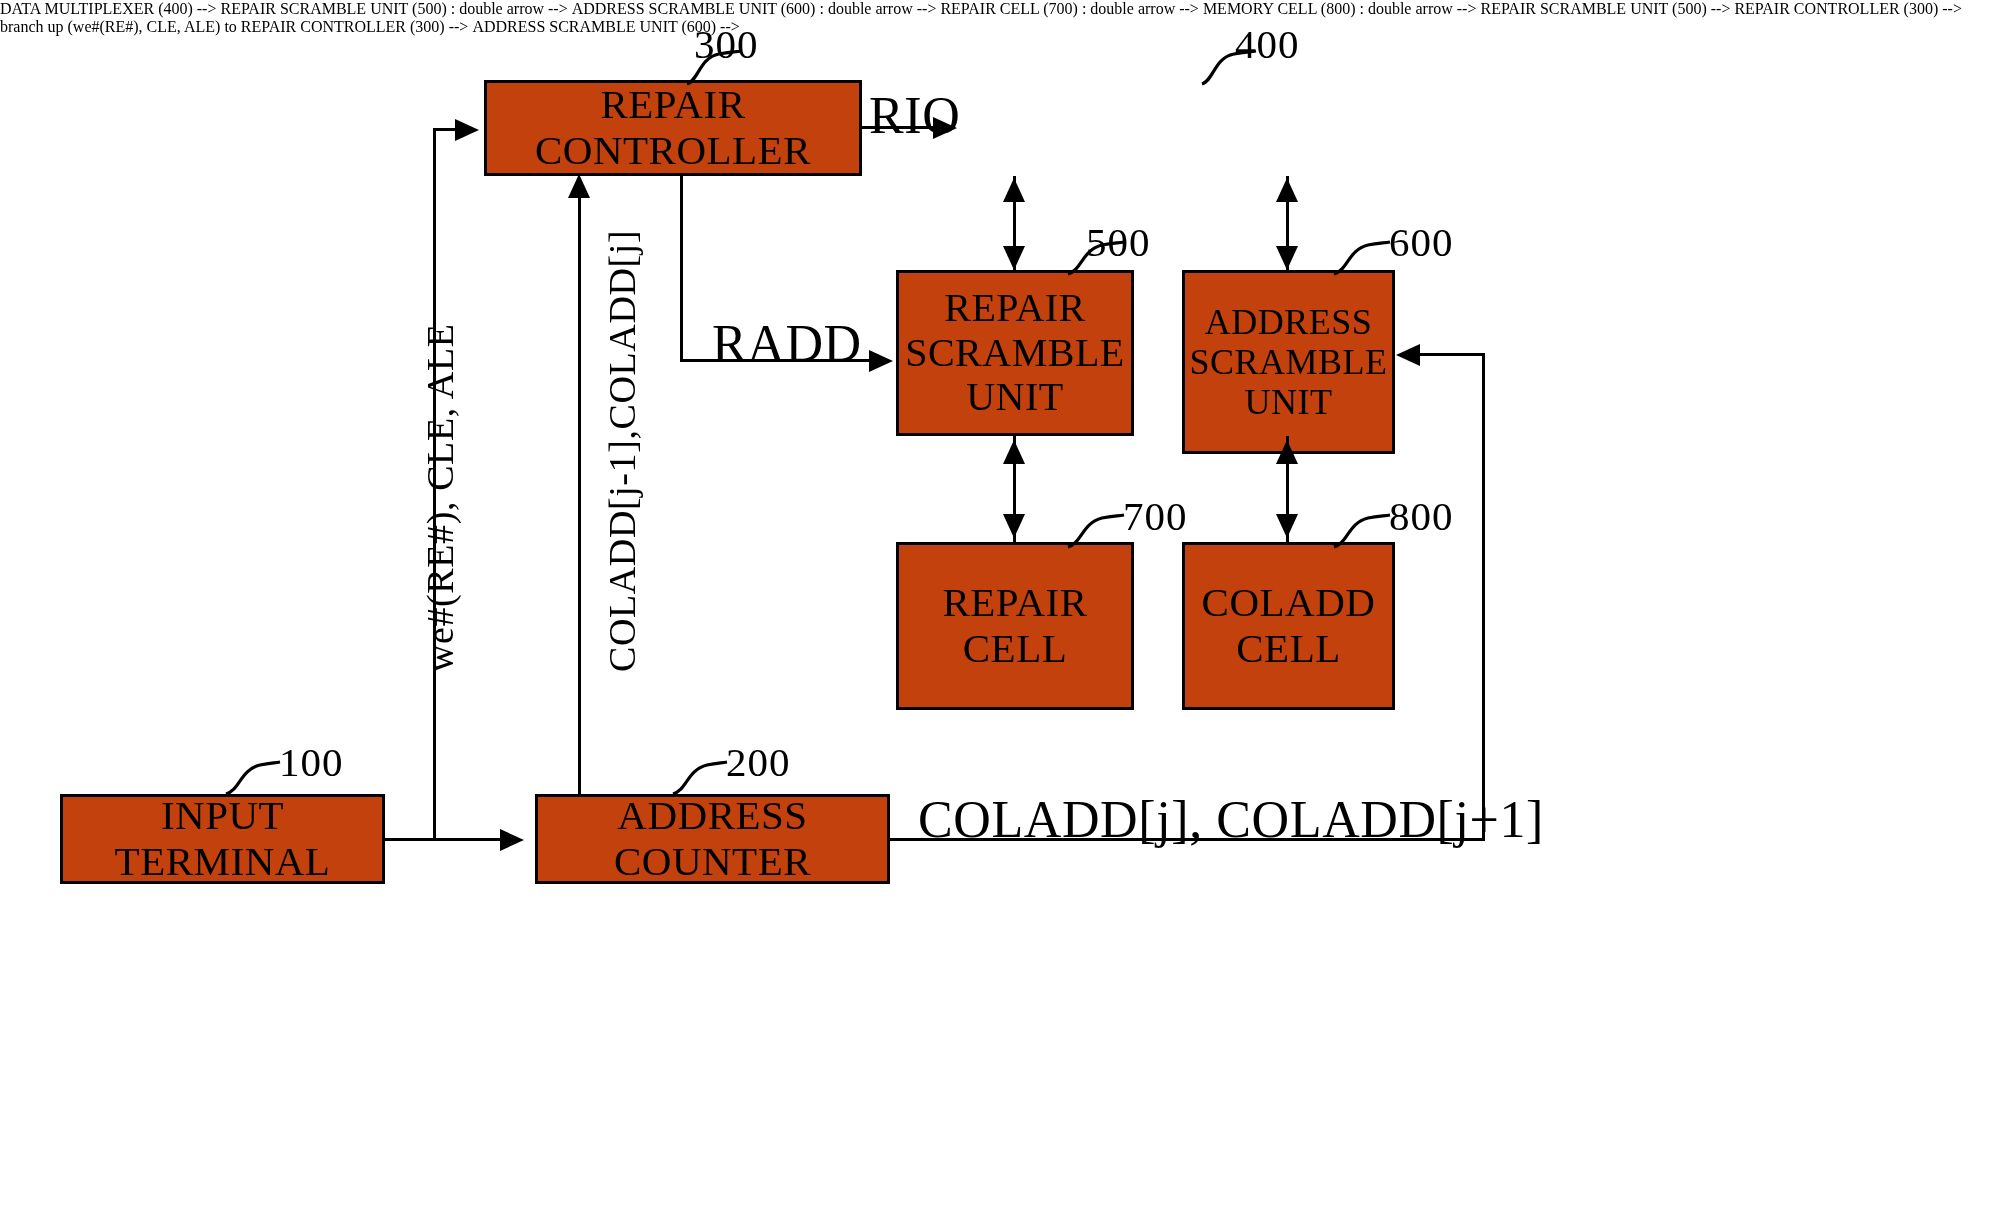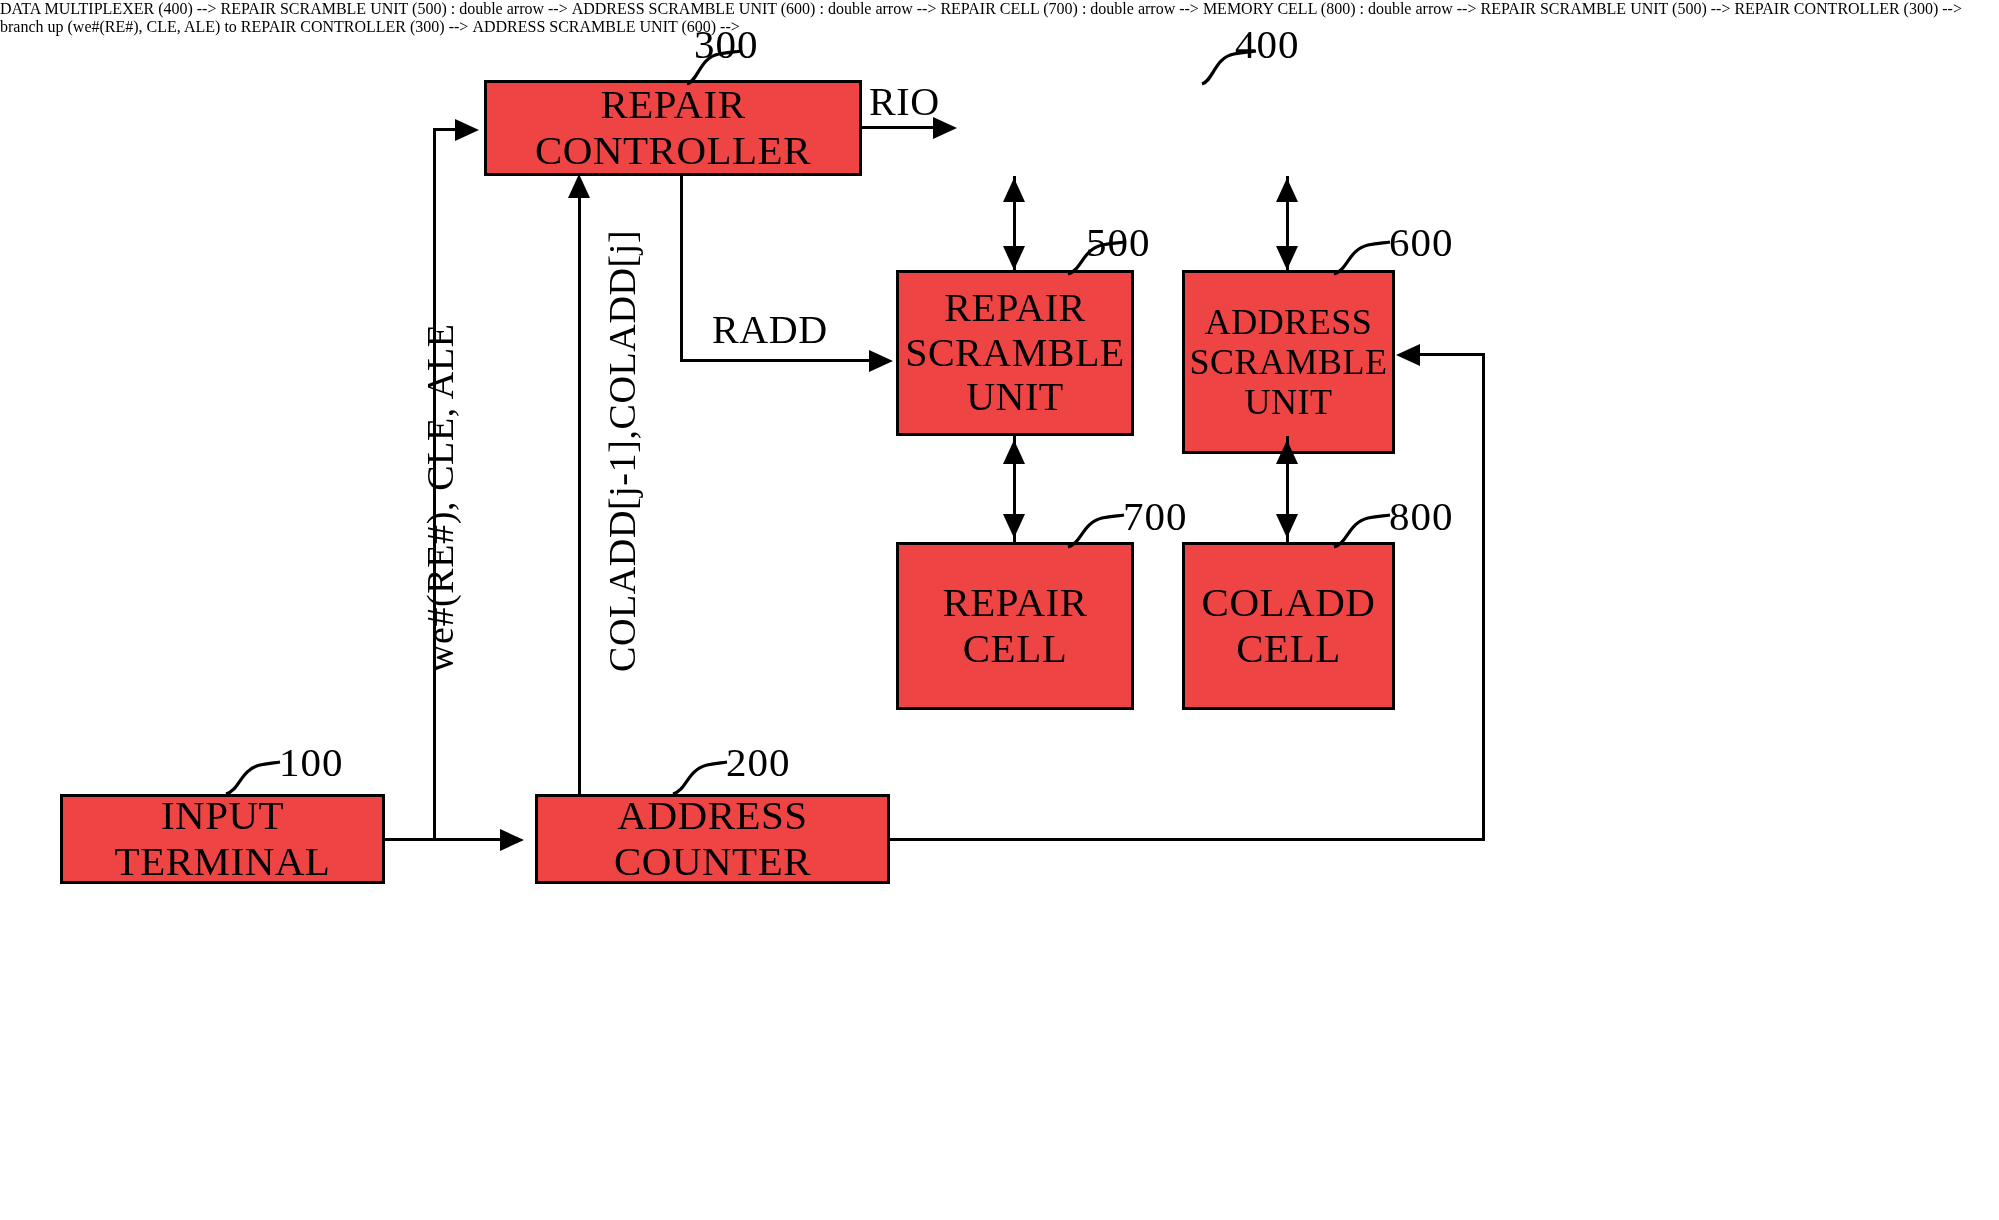--- a/index.html
+++ b/index.html
@@ -15,21 +15,21 @@
     font-family: "Liberation Serif", "DejaVu Serif", serif;
     color: #000000;
     overflow: hidden;
   }
 
   
   .block {
     position: absolute;
     box-sizing: border-box;
     border: 3px solid #000;
-    background: #ef4444;
+    background: #c2410c;
     display: flex;
     align-items: center;
     justify-content: center;
     text-align: center;
     line-height: 1.12;
     letter-spacing: 0.5px;
   }
   .block .blabel {
     display: block;
     width: 100%;
@@ -45,23 +45,24 @@
     white-space: nowrap;
   }
   .leader {
     position: absolute;
     pointer-events: none;
   }
 
   
   .sig {
     position: absolute;
-    font-size: 40px;
+    font-size: 52px;
     letter-spacing: 0.6px;
     white-space: nowrap;
+    margin-top: 8px;
   }
   .sig-vert {
     position: absolute;
     font-size: 38px;
     letter-spacing: 0.6px;
     white-space: nowrap;
     transform-origin: 0 0;
     transform: rotate(-90deg);
   }
 
@@ -235,14 +236,15 @@
   <div class="vline" style="left:433px; top:128px; width:3px; height:712px;"></div>
   <div class="hline" style="left:433px; top:128px; width:28px;"></div>
   <div class="arrow arrow-r" style="left:455px; top:119px;"></div>
   <div class="sig-vert" style="left:418px; top:672px;">we#(RE#), CLE, ALE</div>
 
    ADDRESS SCRAMBLE UNIT (600) --&gt;
   <div class="hline" style="left:890px; top:838px; width:595px;"></div>
   <div class="vline" style="left:1482px; top:353px; width:3px; height:487px;"></div>
   <div class="hline" style="left:1420px; top:353px; width:65px;"></div>
   <div class="arrow arrow-l" style="left:1396px; top:344px;"></div>
+  <div class="sig" style="left:918px; top:782px;">COLADD[j], COLADD[j+1]</div>
 
 </div>
 
 </body></html>

